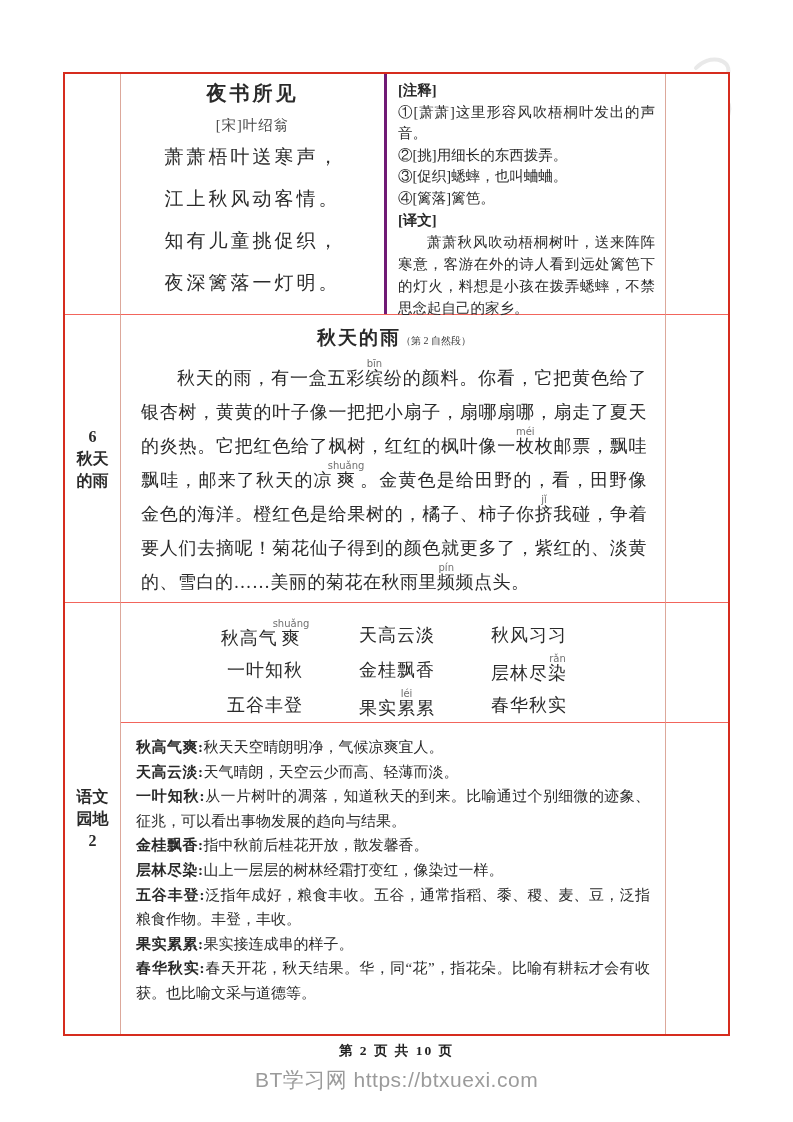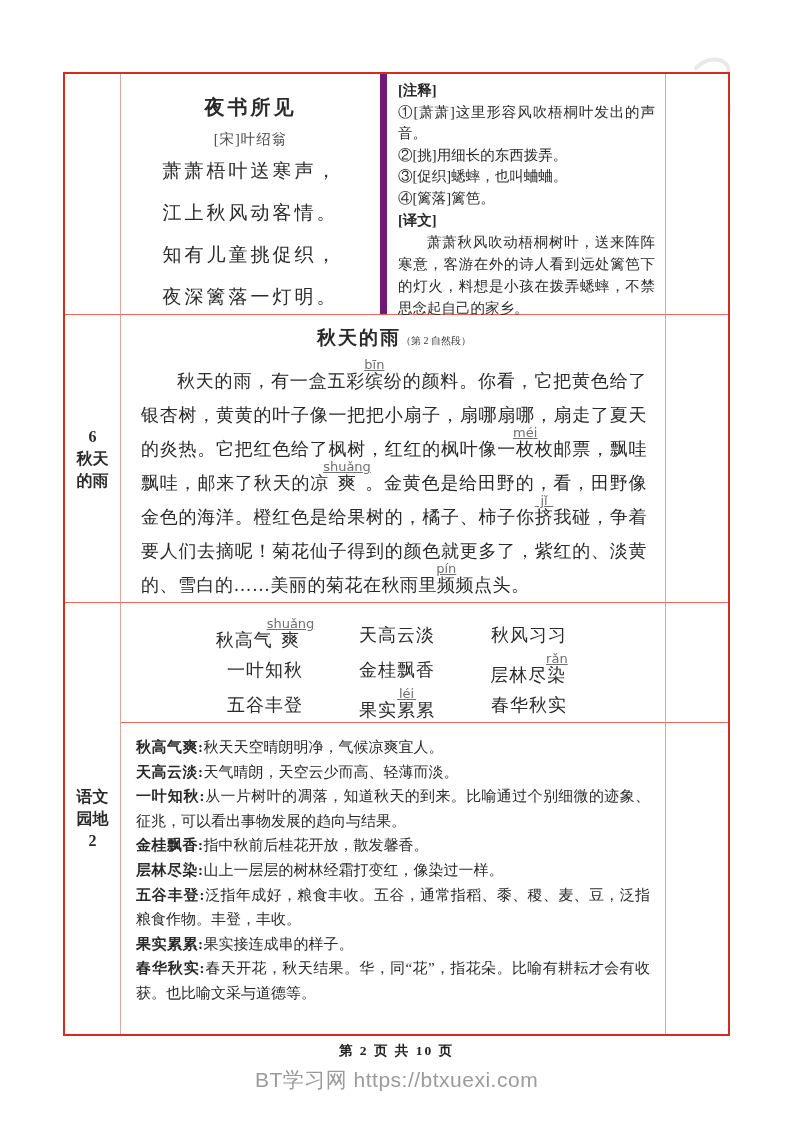--- a/index.html
+++ b/index.html
@@ -20,41 +20,41 @@
   .v-div{border-right:1px solid #dca89b;}
   .h-div{border-bottom:1px solid #f2655c;}
   .row-label{
     display:flex;flex-direction:column;align-items:center;justify-content:center;
     font-weight:bold;font-size:16px;line-height:22px;text-align:center;
   }
   .label-span{grid-row:3/5;}
   
   .poem-notes{display:flex;}
   .poem-col{
-    width:266px;box-sizing:border-box;border-right:7px solid #701a75;
-    display:flex;flex-direction:column;align-items:center;padding-top:20px;
+    width:266px;box-sizing:border-box;border-right:3px solid #701a75;
+    display:flex;flex-direction:column;align-items:center;padding-top:6px;
   }
   .poem-title{font-size:20px;font-weight:bold;letter-spacing:3px;}
   .poem-author{font-size:14.5px;color:#4a4a4a;margin-top:9px;letter-spacing:1px;}
   .poem-line{font-size:19px;line-height:41px;letter-spacing:3px;margin-top:1px;}
   .notes-col{flex:1;padding:6px 10px 0 11px;font-size:14.5px;line-height:21.6px;}
   .notes-header,.trans-header{font-weight:bold;}
   .note-item{text-align:justify;}
   .trans-text{text-indent:2em;text-align:justify;margin:0;line-height:22px;}
   
   .lesson-cell{padding:10px 18px 0 20px;}
   .lesson-title-wrap{text-align:center;margin-bottom:8px;}
   .lesson-title{font-size:19px;font-weight:bold;letter-spacing:2px;}
   .lesson-title-note{font-size:10px;color:#3a3a3a;}
   .lesson-par{
     font-size:18px;line-height:34px;text-indent:2em;text-align:justify;
     margin:0;letter-spacing:0.5px;
   }
   ruby{ruby-position:over;}
-  rt{font-size:13px;color:#6f6f6f;font-family:"DejaVu Sans","Liberation Sans",sans-serif;letter-spacing:0;text-decoration:underline;}
+  rt{font-size:10px;color:#6f6f6f;font-family:"DejaVu Sans","Liberation Sans",sans-serif;letter-spacing:0;}
   
   .idioms{
     display:grid;grid-template-columns:repeat(3,1fr);grid-auto-rows:35px;
     padding:14px 70px 0 78px;align-items:center;
   }
   .idiom{font-size:18px;text-align:center;letter-spacing:1px;white-space:nowrap;}
   
   .exps{padding:12px 15px 0 15px;font-size:15px;line-height:24.6px;}
   .exp{text-align:justify;}
   .exp b{letter-spacing:0.5px;}

